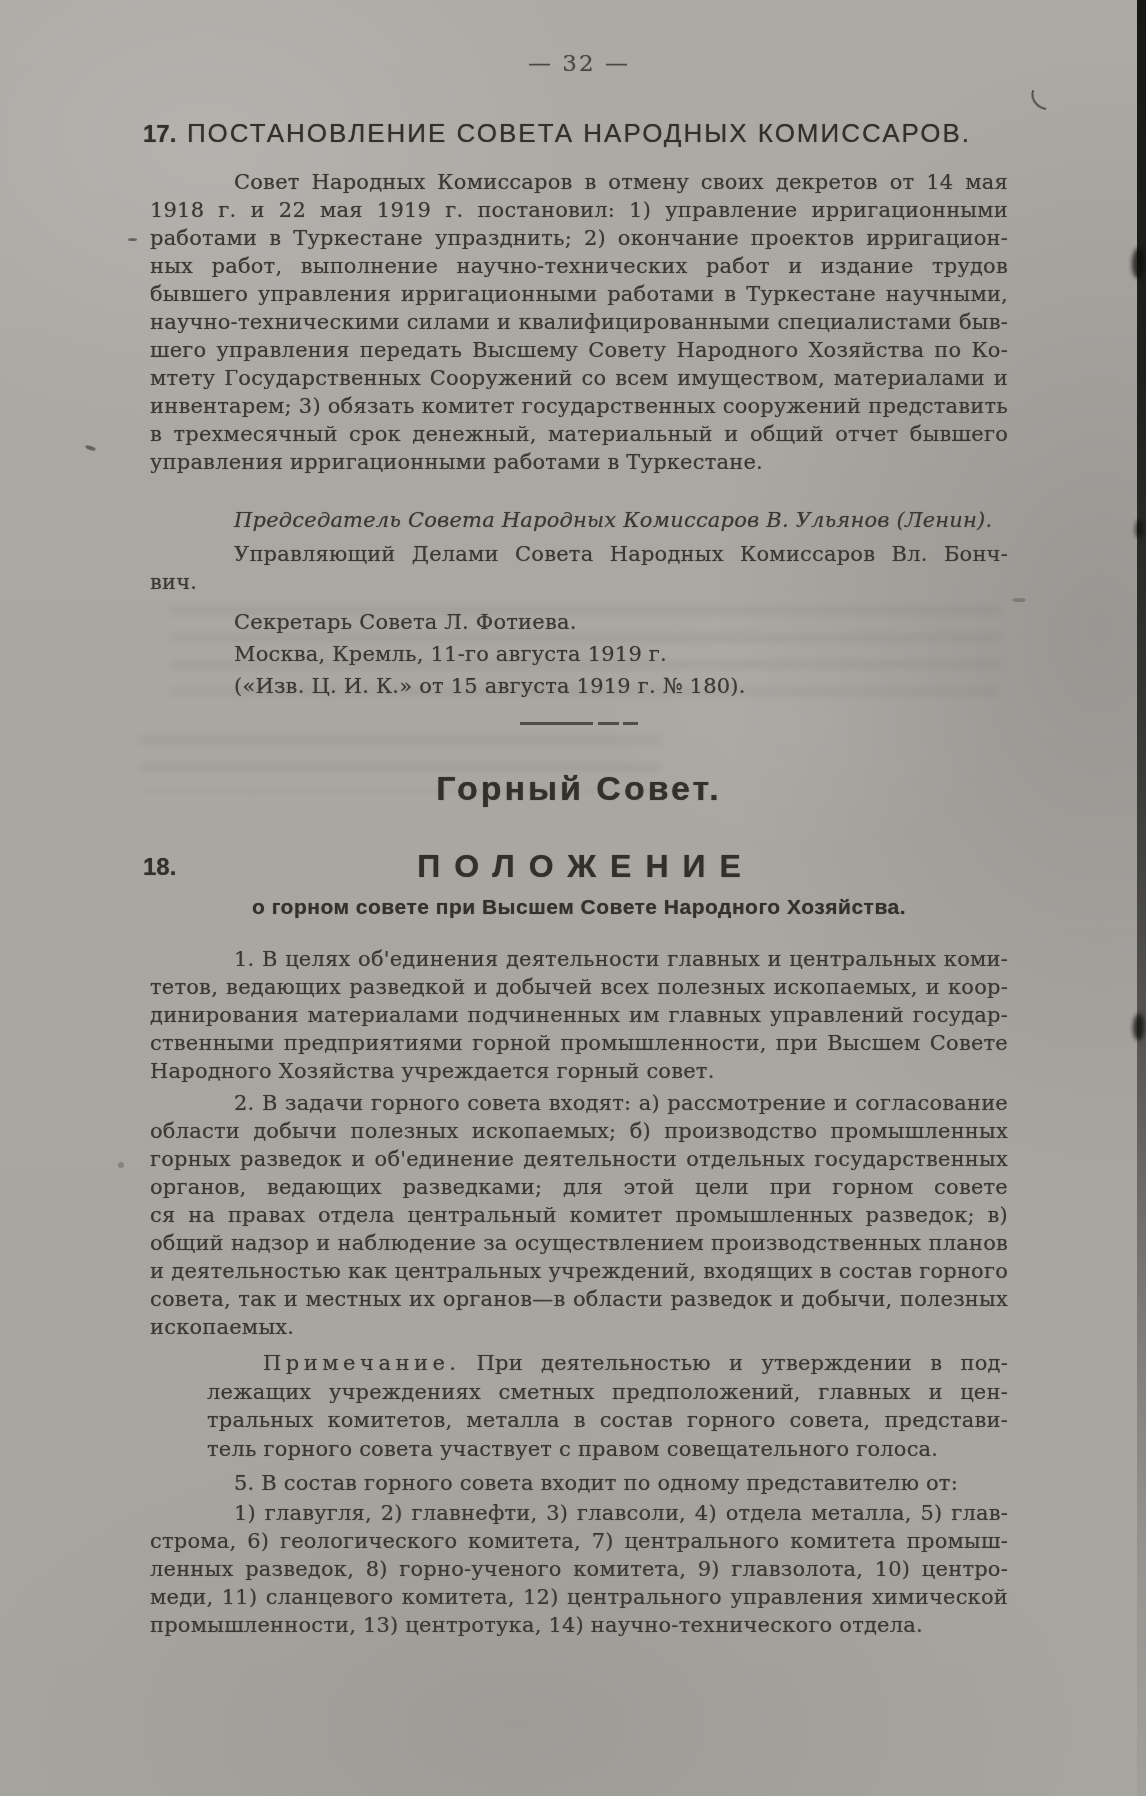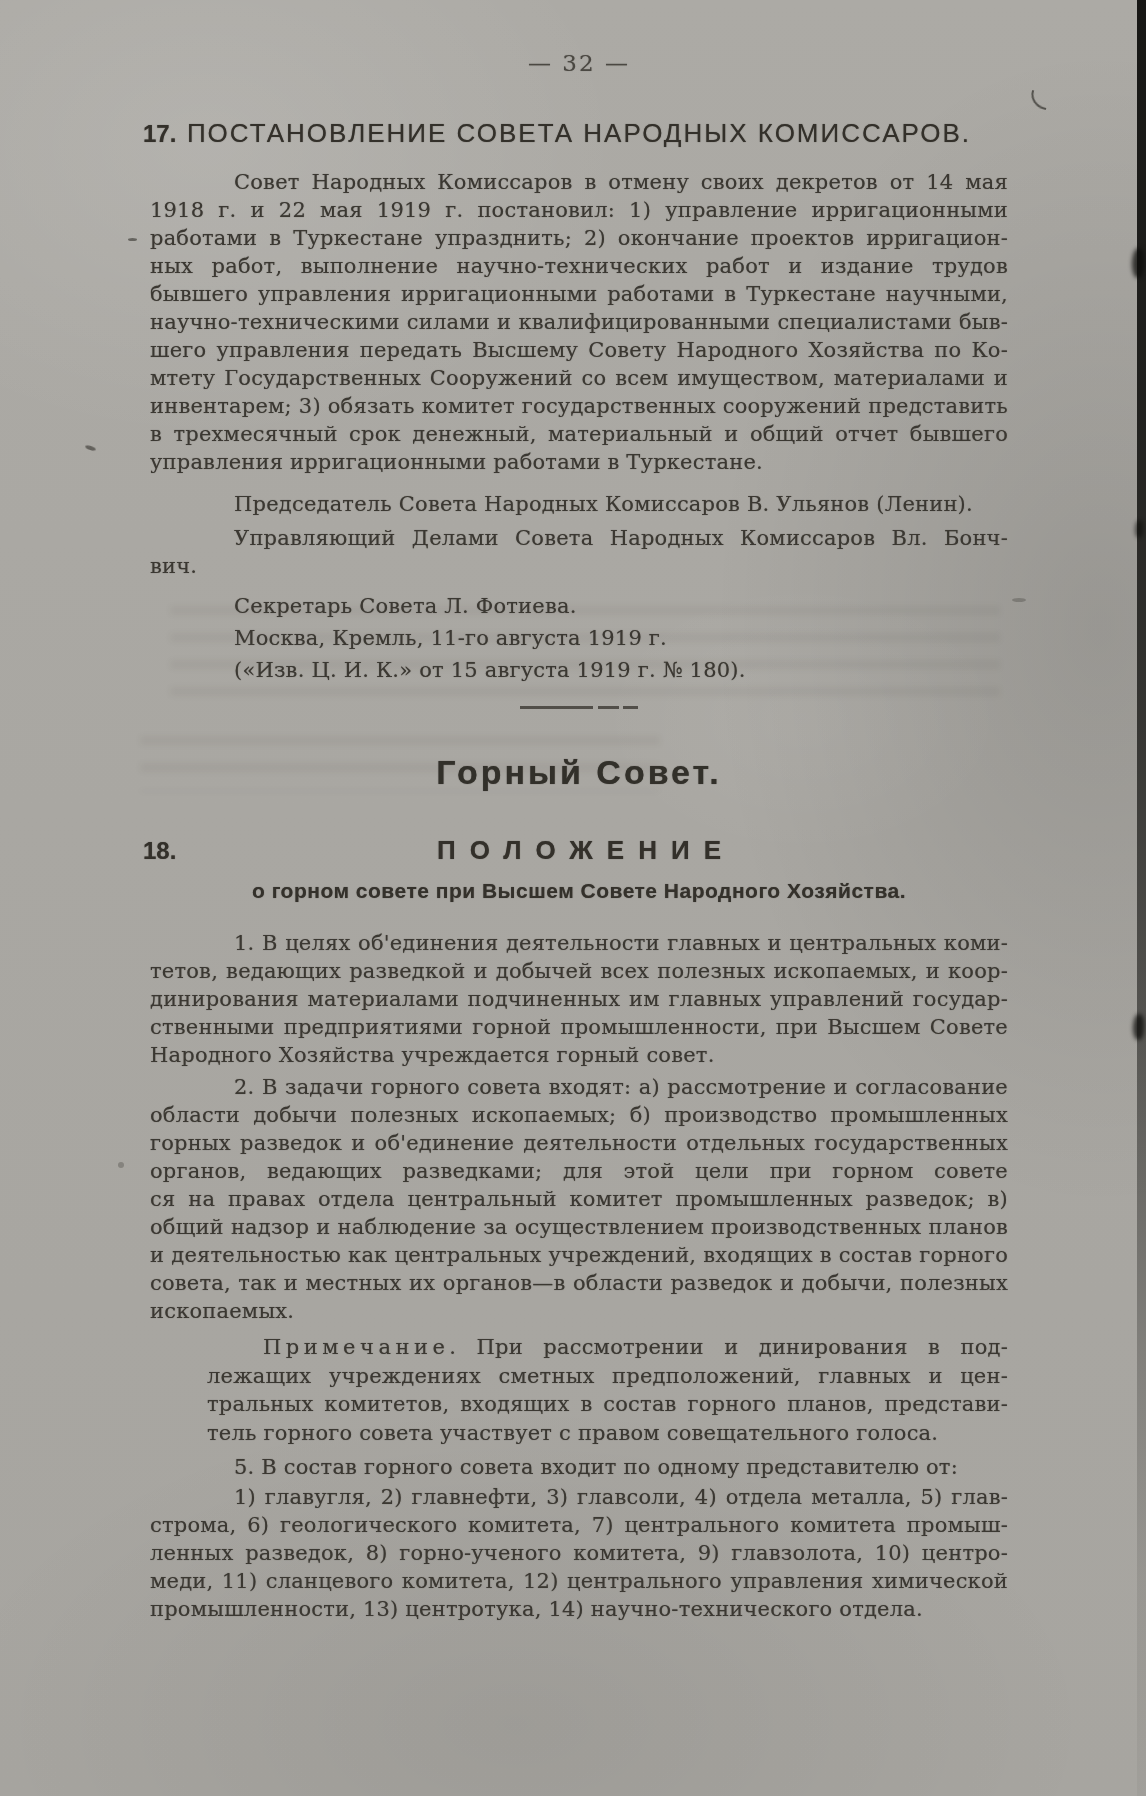--- a/index.html
+++ b/index.html
@@ -63,21 +63,21 @@
     letter-spacing: 2px;
     color: #33302a;
     text-shadow: 0 0 1px rgba(45,42,36,0.65);
   }
 
   .decree-body { margin-top: 20px; }
   .mt2  { margin-top: 2px; }
   .mt4  { margin-top: 4px; }
   .mt6  { margin-top: 6px; }
   .mt12 { margin-top: 12px; }
-  .mt14 { margin-top: 14px; }
+  .mt14 { margin-top: 30px; font-style: italic; }
   .mt24 { margin-top: 24px; }
 
   .divider {
     width: 118px;
     height: 3px;
     margin: 22px auto 0 auto;
     background: linear-gradient(90deg,
       #3b3832 0%, #3b3832 62%, transparent 62%, transparent 66%,
       #3b3832 66%, #3b3832 84%, transparent 84%, transparent 87%,
       #3b3832 87%, #3b3832 100%);
@@ -93,21 +93,21 @@
     line-height: 42px;
     letter-spacing: 3px;
     color: #32302a;
     text-shadow: 0 0 1px rgba(45,42,36,0.7);
   }
   .poloz {
     margin: 0;
     text-align: center;
     font-family: "Liberation Sans", sans-serif;
     font-weight: bold;
-    font-size: 26px;
+    font-size: 32px;
     line-height: 30px;
     letter-spacing: 14px;
     text-indent: 14px;
     color: #33302a;
     text-shadow: 0 0 1px rgba(45,42,36,0.65);
   }
   .subtitle {
     margin: 12px 0 0 0;
     text-align: center;
     font-family: "Liberation Sans", sans-serif;
@@ -231,25 +231,25 @@
           <div class="tline">органов, ведающих разведками; для этой цели при горном совете образует-</div>
           <div class="tline">ся на правах отдела центральный комитет промышленных разведок; в)</div>
           <div class="tline">общий надзор и наблюдение за осуществлением производственных планов</div>
           <div class="tline">и деятельностью как центральных учреждений, входящих в состав горного</div>
           <div class="tline">совета, так и местных их органов—в области разведок и добычи, полезных</div>
           <div class="tline tline-last">ископаемых.</div>
         </div>
 
       <div class="note serif">
         <div class="tline note-first">
-          <span class="note-label">Примечание.</span><span>При рассмотрении и динирования в под-</span>
+          <span class="note-label">Примечание.</span><span>При деятельностью и утверждении в под-</span>
         </div>
         <div>
             <div class="tline">лежащих учреждениях сметных предположений, главных и цен-</div>
-            <div class="tline">тральных комитетов, входящих в состав горного планов, представи-</div>
+            <div class="tline">тральных комитетов, металла в состав горного совета, представи-</div>
             <div class="tline tline-last">тель горного совета участвует с правом совещательного голоса.</div>
           </div>
       </div>
 
       <div class="para serif mt6">
           <div class="tline tline-last">5. В состав горного совета входит по одному представителю от:</div>
         </div>
       <div class="para serif mt2">
           <div class="tline">1) главугля, 2) главнефти, 3) главсоли, 4) отдела металла, 5) глав-</div>
           <div class="tline">строма, 6) геологического комитета, 7) центрального комитета промыш-</div>

